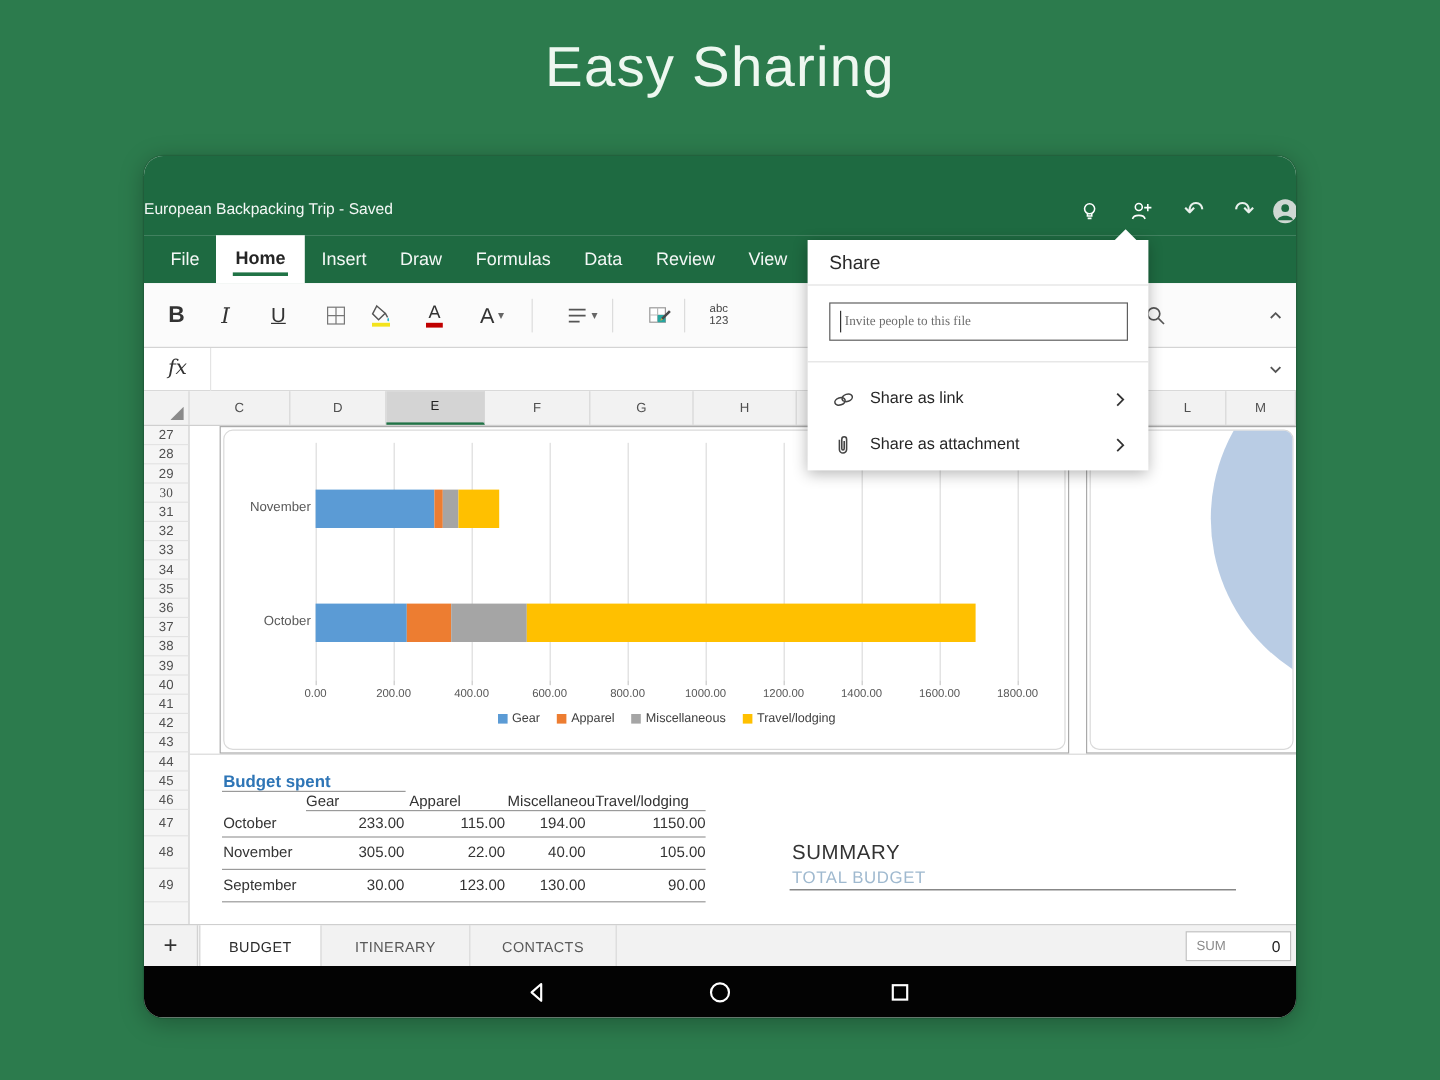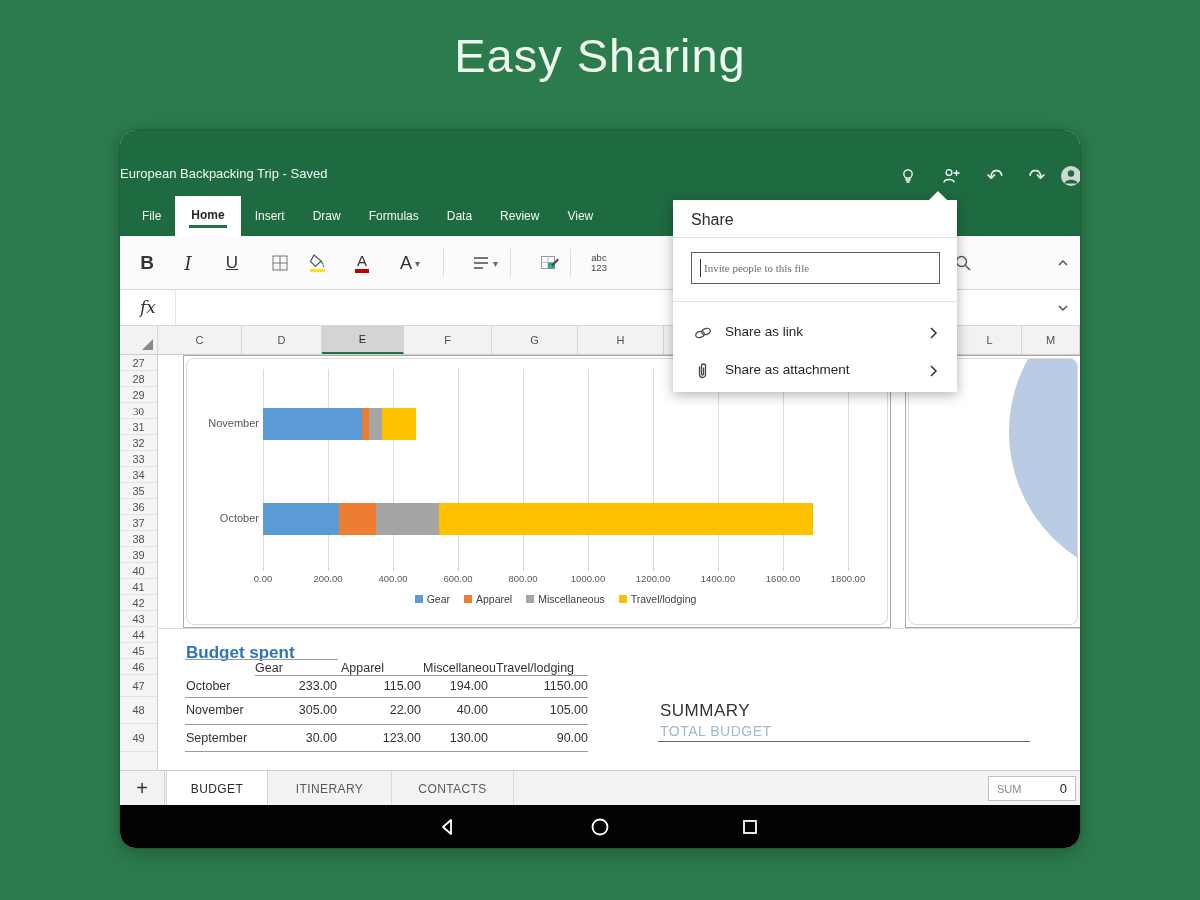--- a/index.html
+++ b/index.html
@@ -17,21 +17,21 @@
   .titlebar { position:absolute; left:0; top:0; width:960px; height:66px; background:#1e6a41; }
   .doc-title { position:absolute; left:0; top:36px; width:960px; 
     font-size:13px; color:rgba(255,255,255,.95); }
   .tb-icon { position:absolute; top:33px; width:26px; height:26px; display:flex;
     align-items:center; justify-content:center; cursor:pointer; }
   .undo-redo { font-size:20px; color:rgba(255,255,255,.9); line-height:1; }
 
   
   .menubar { position:absolute; left:0; top:66px; width:960px; height:40px; background:#1e6a41;
     display:flex; align-items:stretch; padding-left:8px; }
-  .menu-tab { display:flex; align-items:center; padding:0 14px; font-size:12px;
+  .menu-tab { display:flex; align-items:center; padding:0 14px; font-size:15px;
     color:rgba(255,255,255,.95); cursor:pointer; position:relative; }
   .menu-tab.active { background:#fff; color:#252525; font-weight:bold; }
   .menu-tab.active span { border-bottom:3px solid #217346; padding:4px 2px 3px 2px; }
 
   
   .ribbon { position:absolute; left:0; top:106px; width:960px; height:54px; background:#fbfbfb;
     border-bottom:1px solid #d4d4d4; }
   .rb-btn { position:absolute; top:8px; height:38px; width:40px; display:flex; flex-direction:column;
     align-items:center; justify-content:center; cursor:pointer; color:#333; }
   .rb-sep { position:absolute; top:13px; width:1px; height:28px; background:#dcdcdc; }
@@ -75,21 +75,21 @@
   .tick-label { position:absolute; width:50px; text-align:center; font-size:9.5px; color:#595959; }
   .cat-label { position:absolute; width:70px; text-align:right; font-size:11px; color:#595959; }
   .bar-seg { position:absolute; height:32px; }
   .legend { position:absolute; display:flex; justify-content:center; align-items:center; gap:14px; }
   .legend-item { display:flex; align-items:center; gap:4px; font-size:10.5px; color:#404040; }
   .legend-swatch { width:8px; height:8px; }
   .sheet-gridline-h { position:absolute; left:38px; width:922px; height:1px; background:#d9d9d9; }
   .pie-blob { position:absolute; border-radius:50%; }
 
   
-  .bt-title { position:absolute; font-size:17px; font-weight:bold; color:#2e75b6; }
+  .bt-title { position:absolute; font-size:14px; font-weight:bold; color:#2e75b6; }
   .bt-head { position:absolute; font-size:12.5px; color:#333; white-space:nowrap; overflow:hidden; }
   .bt-label { position:absolute; font-size:12.5px; color:#333; }
   .bt-val { position:absolute; width:84px; text-align:right; font-size:12.5px; color:#333; }
   .bt-line { position:absolute; height:1px; background:#9a9a9a; }
 
   
   .sum-head { position:absolute; left:540px; top:346px; font-size:17px; color:#333; letter-spacing:.5px; }
   .sum-label { position:absolute; left:540px; top:368px; font-size:14px; color:#9fb9cf; letter-spacing:.5px; }
   .sum-line { position:absolute; left:538px; top:386px; width:372px; height:1px; background:#6a6a6a; }
   .sum-value { position:absolute; left:540px; top:390px; font-size:40px; color:#1c1c1c; letter-spacing:1px; }

